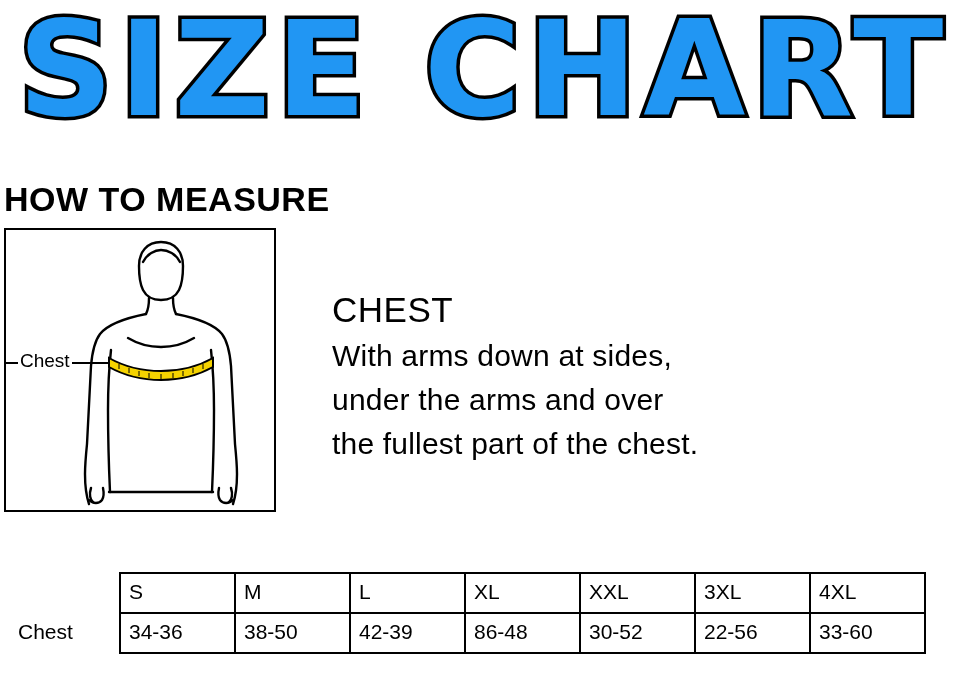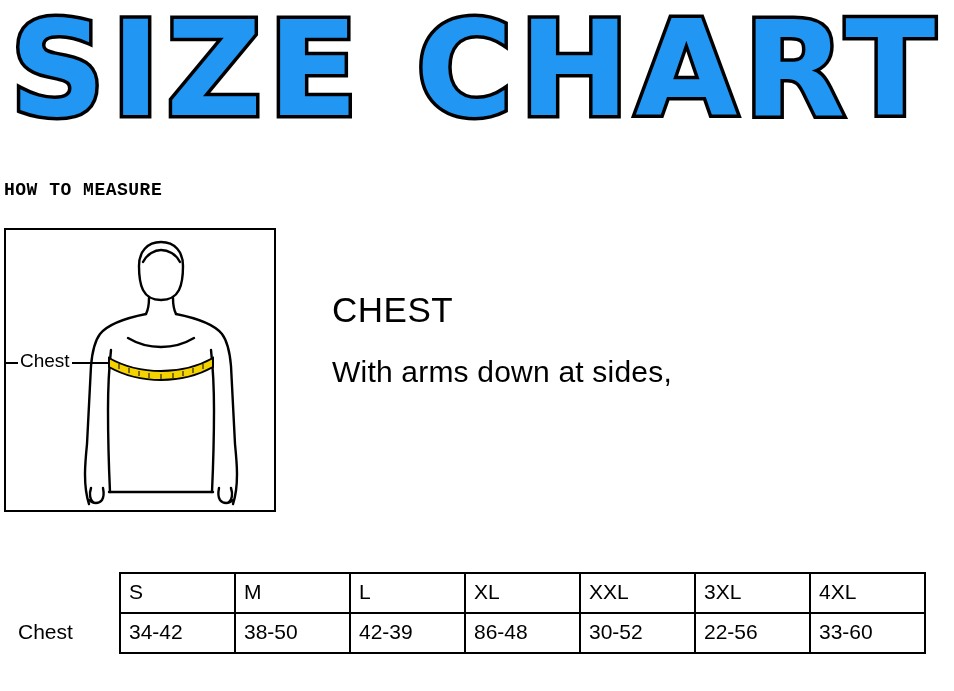--- a/index.html
+++ b/index.html
@@ -12,38 +12,38 @@
     background: #ffffff;
     font-family: "Liberation Sans", sans-serif;
     color: #000000;
     overflow: hidden;
     position: relative;
   }
 
   
   .title-wrap {
     position: absolute;
-    left: 0;
+    left: 8px;
     top: 0;
     width: 854px;
     height: 150px;
   }
   .title-svg {
     display: block;
   }
 
   
   .howto {
     position: absolute;
     left: 4px;
     top: 180px;
-    font-size: 18px;
+    font-size: 34px;
     font-weight: bold;
     letter-spacing: 0.5px;
-    font-family: Liberation Mono, monospace;
+    font-family: Liberation Sans, sans-serif;
   }
 
   
   .figure-box {
     position: absolute;
     left: 4px;
     top: 228px;
     width: 272px;
     height: 284px;
     border: 2px solid #000000;
@@ -70,21 +70,21 @@
     top: 288px;
     width: 600px;
   }
   .desc-title {
     font-size: 35px;
     line-height: 44px;
     font-family: "Liberation Sans", sans-serif;
     letter-spacing: 0.5px;
   }
   .desc-body {
-    margin-top: 18px;
+    margin-top: 2px;
     font-size: 30px;
     line-height: 44px;
     font-family: "Liberation Sans", sans-serif;
     letter-spacing: 0.2px;
   }
   .desc-body div {
     white-space: nowrap;
   }
 
   
@@ -171,38 +171,40 @@
 
     <line x1="0" y1="133" x2="104" y2="133" stroke="#000000" stroke-width="2"></line>
   </svg>
 </div>
 <div class="chest-label">Chest</div>
 
 <div class="desc">
   <div class="desc-title">CHEST</div>
   <div class="desc-body">
     <div>With arms down at sides,</div>
+    <div>under the arms and over</div>
+    <div>the fullest part of the chest.</div>
   </div>
 </div>
 
 <table class="size-table">
   <tbody>
     <tr class="head">
       <td class="rowhead"></td>
       <td class="datacell">S</td>
       <td class="datacell">M</td>
       <td class="datacell">L</td>
       <td class="datacell">XL</td>
       <td class="datacell">XXL</td>
       <td class="datacell">3XL</td>
       <td class="datacell">4XL</td>
     </tr>
     <tr>
       <td class="rowhead">Chest</td>
-      <td class="datacell">34-42</td>
+      <td class="datacell">34-36</td>
       <td class="datacell">38-50</td>
       <td class="datacell">42-39</td>
       <td class="datacell">86-48</td>
       <td class="datacell">30-52</td>
       <td class="datacell">22-56</td>
       <td class="datacell">33-60</td>
     </tr>
   </tbody>
 </table>
 

